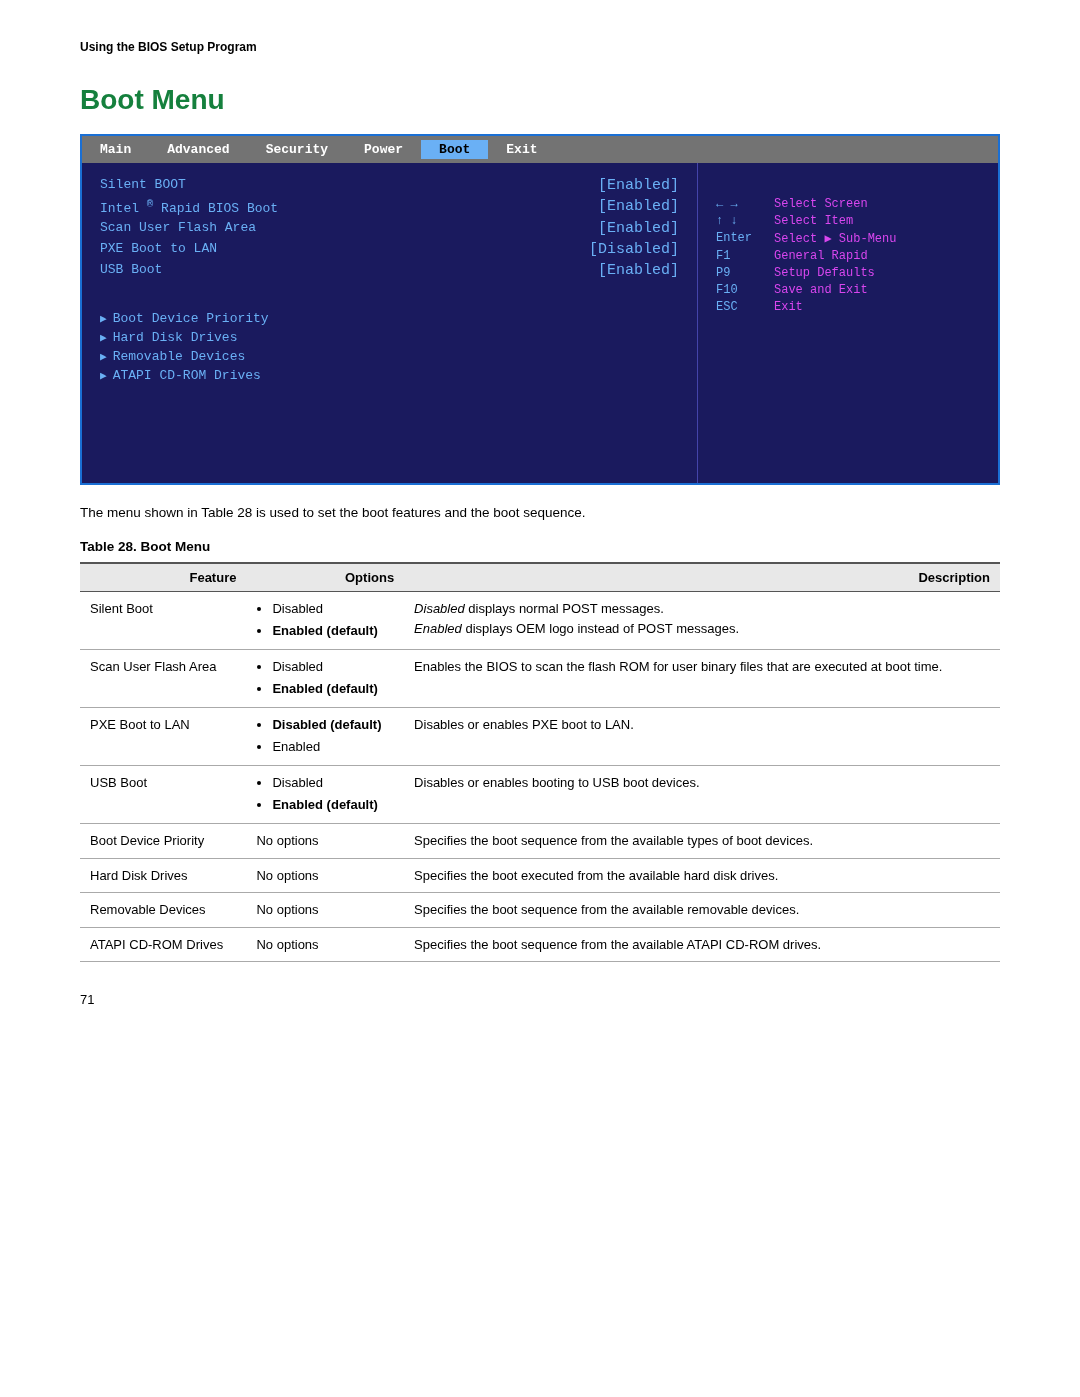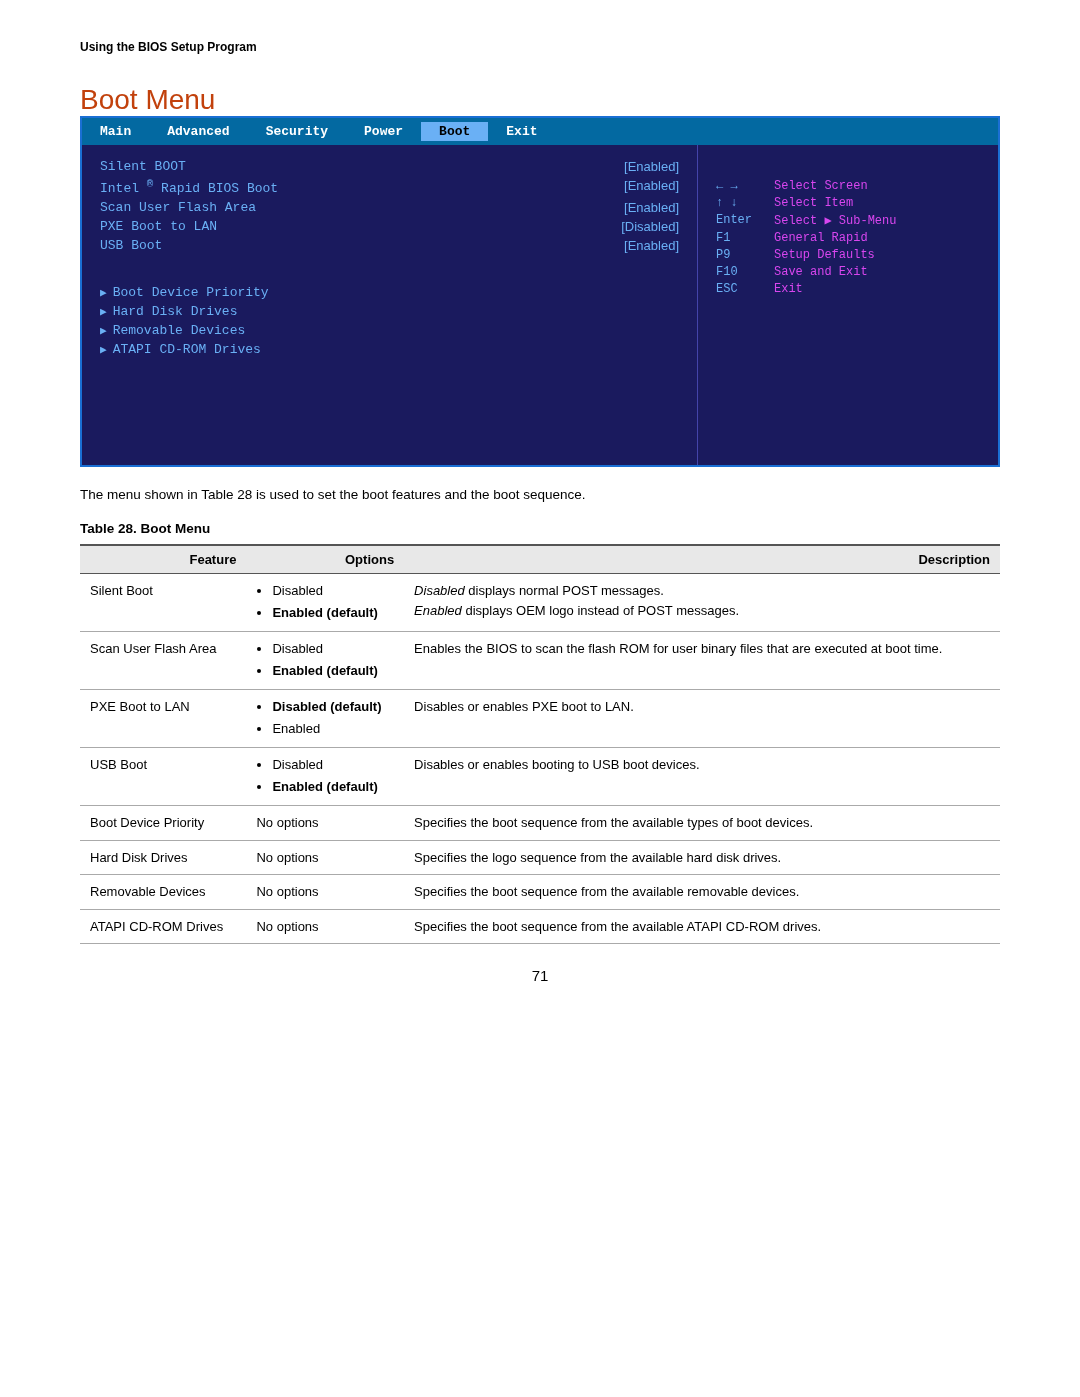--- a/index.html
+++ b/index.html
@@ -13,33 +13,34 @@
       padding: 40px 80px 60px 80px;
     }
     .page-header {
       text-align: left;
       font-size: 12px;
       font-weight: bold;
       margin-bottom: 30px;
     }
     .section-title {
       font-size: 28px;
-      font-weight: normal;
-      color: #c2410c;
+      font-weight: bold;
+      color: #15803d;
+      margin-bottom: 18px;
     }
     
     .bios-screen {
       border: 2px solid #1a6fd4;
       background: #1a1a5e;
       margin-bottom: 18px;
       overflow: hidden;
     }
     .bios-menu-bar {
       display: flex;
-      background: #0369a1;
+      background: #737373;
       padding: 4px 0;
     }
     .bios-menu-item {
       color: #fff;
       font-family: 'Courier New', monospace;
       font-size: 13px;
       font-weight: bold;
       padding: 2px 18px;
       cursor: pointer;
     }
@@ -65,22 +66,22 @@
       justify-content: space-between;
       margin-bottom: 4px;
     }
     .bios-label {
       color: #6ab0f5;
       font-family: 'Courier New', monospace;
       font-size: 13px;
     }
     .bios-value {
       color: #6ab0f5;
-      font-family: Liberation Sans, sans-serif;
-      font-size: 13px;
+      font-family: Liberation Mono, monospace;
+      font-size: 15px;
     }
     .bios-submenu {
       color: #6ab0f5;
       font-family: 'Courier New', monospace;
       font-size: 13px;
       margin-bottom: 4px;
       display: flex;
       align-items: center;
       gap: 6px;
     }
@@ -147,23 +148,23 @@
       list-style: disc;
       padding-left: 16px;
     }
     table td ul li {
       margin-bottom: 2px;
     }
     .bold { font-weight: bold; }
     .italic { font-style: italic; }
 
     .page-number {
-      text-align: center;
-      margin-top: 23px;
-      font-size: 15px;
+      text-align: left;
+      margin-top: 30px;
+      font-size: 13px;
     }
   </style>
 </head>
 <body>
 
 <div class="page-header">
   <span>Using the BIOS Setup Program</span>
 </div>
 
 <div class="section-title">Boot Menu</div>
@@ -320,21 +321,21 @@
 
     <tr>
       <td>Boot Device Priority</td>
       <td>No options</td>
       <td>Specifies the boot sequence from the available types of boot devices.</td>
     </tr>
 
     <tr>
       <td>Hard Disk Drives</td>
       <td>No options</td>
-      <td>Specifies the logo sequence from the available hard disk drives.</td>
+      <td>Specifies the boot executed from the available hard disk drives.</td>
     </tr>
 
     <tr>
       <td>Removable Devices</td>
       <td>No options</td>
       <td>Specifies the boot sequence from the available removable devices.</td>
     </tr>
 
     <tr>
       <td>ATAPI CD-ROM Drives</td>

